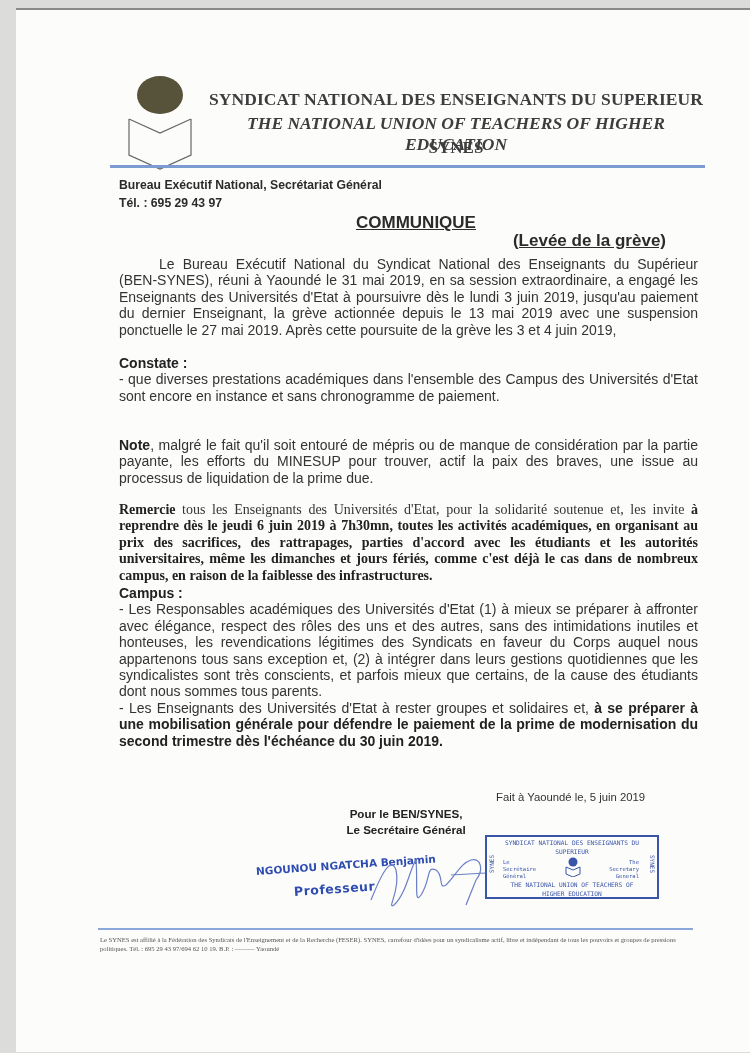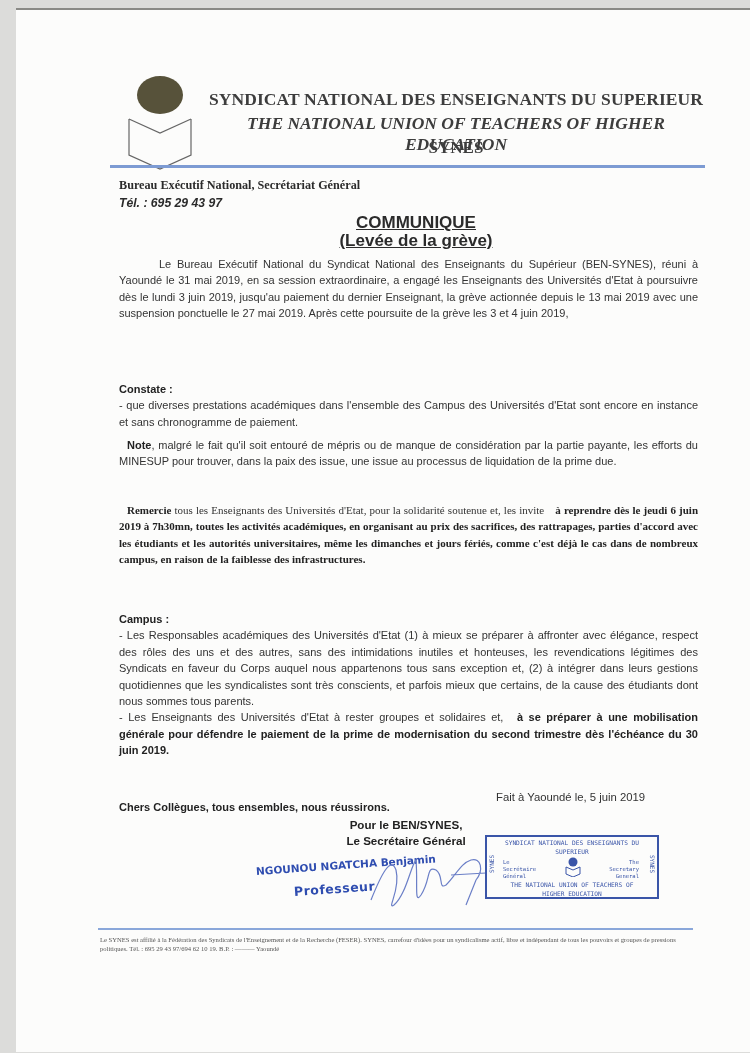--- a/index.html
+++ b/index.html
@@ -19,38 +19,38 @@
     padding-left: 34px;
   }
   .logo { position: absolute; left: 109px; top: 65px; width: 70px; height: 95px; }
   .hdr { position: absolute; left: 190px; width: 500px; text-align: center;
          font-family: "Liberation Serif", serif; font-weight: bold; color: #3d3d3d; }
   .hdr1 { top: 79px; font-size: 17.5px; letter-spacing: 0.1px; }
   .hdr2 { top: 103px; font-size: 17.5px; font-style: italic; }
   .hdr3 { top: 128px; font-size: 17px; }
   .rule-top { position: absolute; left: 94px; top: 155px; width: 595px; height: 3px; background: #7d9bd3; }
   .bureau { position: absolute; left: 103px; font-weight: bold; font-size: 12.2px; color: #2b2b2b; }
-  .b1 { top: 168px; font-family: Liberation Serif, serif; } .b2 { top: 186px; font-style: italic; }
+  .b1 { top: 168px; } .b2 { top: 186px; }
   .title { position: absolute; left: 150px; width: 500px; text-align: center; font-weight: bold;
            text-decoration: underline; font-size: 17px; color: #2b2b2b; }
-  .t1 { top: 203px; } .t2 { top: 221px; }
-  .body { position: absolute; left: 103px; width: 579px; font-size: 11px; line-height: 16.4px;
+  .t1 { top: 203px; } .t2 { top: 221px; text-align: right; }
+  .body { position: absolute; left: 103px; width: 579px; font-size: 14px; line-height: 16.4px;
           text-align: justify; color: #333; }
-  .body b { color: #222; margin-left: 8px; }
+  .body b { color: #222; }
   .p-intro { top: 246px; text-indent: 40px; }
   .center-b { position: absolute; left: 150px; width: 500px; text-align: center; top: 331px;
               font-weight: bold; font-size: 11.3px; color: #222; }
   .p-constate { top: 345px; }
   .p-note { top: 427px; }
   .p-remercie { top: 492px; font-family: Liberation Serif, serif; }
   .p-invite { top: 575px; }
   .p-chers { top: 763px; }
-  .lbl { font-weight: bold; color: #222; margin-top: 26px; }
+  .lbl { font-weight: bold; color: #222; }
   .fait { position: absolute; left: 480px; width: 200px; text-align: left; top: 781px; font-size: 11.3px; color: #333; }
-  .pour { position: absolute; left: 300px; width: 180px; text-align: center; font-weight: bold; font-size: 11.6px; color: #222; margin-top: 11px; }
+  .pour { position: absolute; left: 300px; width: 180px; text-align: center; font-weight: bold; font-size: 11.6px; color: #222; }
   .pour1 { top: 797px; } .pour2 { top: 813px; }
   .stamp { position: absolute; left: 469px; top: 825px; width: 174px; height: 64px;
            border: 2px solid #3a55a8; color: #3a55a8; font-family: "DejaVu Sans Mono", monospace;
            font-size: 6.2px; line-height: 8.6px; text-align: center; box-sizing: border-box; }
   .stamp .s-top { position: absolute; left: 14px; right: 14px; top: 2px; }
   .stamp .s-bot { position: absolute; left: 14px; right: 14px; top: 44px; }
   .stamp .s-left { position: absolute; left: 16px; top: 22px; width: 40px; text-align: left; font-size: 5.5px; line-height: 7px; }
   .stamp .s-right { position: absolute; right: 18px; top: 22px; width: 40px; text-align: right; font-size: 5.5px; line-height: 7px; }
   .stamp .s-side-l { position: absolute; left: 1px; top: 18px; writing-mode: vertical-rl; transform: rotate(180deg); font-size: 6px; }
   .stamp .s-side-r { position: absolute; right: 1px; top: 18px; writing-mode: vertical-rl; font-size: 6px; }
@@ -87,31 +87,30 @@
   <div class="title t2">(Levée de la grève)</div>
 
   <div class="body p-intro">Le Bureau Exécutif National du Syndicat National des Enseignants du Supérieur (BEN-SYNES), réuni à Yaoundé le 31 mai 2019, en sa session extraordinaire, a engagé les Enseignants des Universités d'Etat à poursuivre dès le lundi 3 juin 2019, jusqu'au paiement du dernier Enseignant, la grève actionnée depuis le 13 mai 2019 avec une suspension ponctuelle le 27 mai 2019. Après cette poursuite de la grève les 3 et 4 juin 2019,</div>
 
 
   <div class="body p-constate">
     <div class="lbl">Constate :</div>
     <div>- que diverses prestations académiques dans l'ensemble des Campus des Universités d'Etat sont encore en instance et sans chronogramme de paiement.</div>
   </div>
 
-  <div class="body p-note"><b>Note</b><span>, malgré le fait qu'il soit entouré de mépris ou de manque de considération par la partie payante, les efforts du MINESUP pour trouver, dans la paix des issue, une issue au processus de liquidation de la prime due.</span></div>
+  <div class="body p-note"><b>Note</b><span>, malgré le fait qu'il soit entouré de mépris ou de manque de considération par la partie payante, les efforts du MINESUP pour trouver, actif la paix des braves, une issue au processus de liquidation de la prime due.</span></div>
 
   <div class="body p-remercie"><b>Remercie</b><span> tous les Enseignants des Universités d'Etat, pour la solidarité soutenue et, les invite </span><b>à reprendre dès le jeudi 6 juin 2019 à 7h30mn, toutes les activités académiques, en organisant au prix des sacrifices, des rattrapages, parties d'accord avec les étudiants et les autorités universitaires, même les dimanches et jours fériés, comme c'est déjà le cas dans de nombreux campus, en raison de la faiblesse des infrastructures.</b></div>
 
   <div class="body p-invite">
     <div class="lbl">Campus :</div>
     <div>- Les Responsables académiques des Universités d'Etat (1) à mieux se préparer à affronter avec élégance, respect des rôles des uns et des autres, sans des intimidations inutiles et honteuses, les revendications légitimes des Syndicats en faveur du Corps auquel nous appartenons tous sans exception et, (2) à intégrer dans leurs gestions quotidiennes que les syndicalistes sont très conscients, et parfois mieux que certains, de la cause des étudiants dont nous sommes tous parents.</div>
     <div><span>- Les Enseignants des Universités d'Etat à rester groupes et solidaires et, </span><b>à se préparer à une mobilisation générale pour défendre le paiement de la prime de modernisation du second trimestre dès l'échéance du 30 juin 2019.</b></div>
   </div>
 
-  <div class="body p-chers lbl">Chers Collègues, tous ensembles, nous réussirons.</div>
 
   <div class="fait">Fait à Yaoundé le, 5 juin 2019</div>
 
   <div class="pour pour1">Pour le BEN/SYNES,</div>
   <div class="pour pour2">Le Secrétaire Général</div>
 
   <div class="name-stamp">NGOUNOU NGATCHA Benjamin</div>
   <div class="prof-stamp">Professeur</div>
 
   <svg class="signature" viewBox="0 0 130 70">

